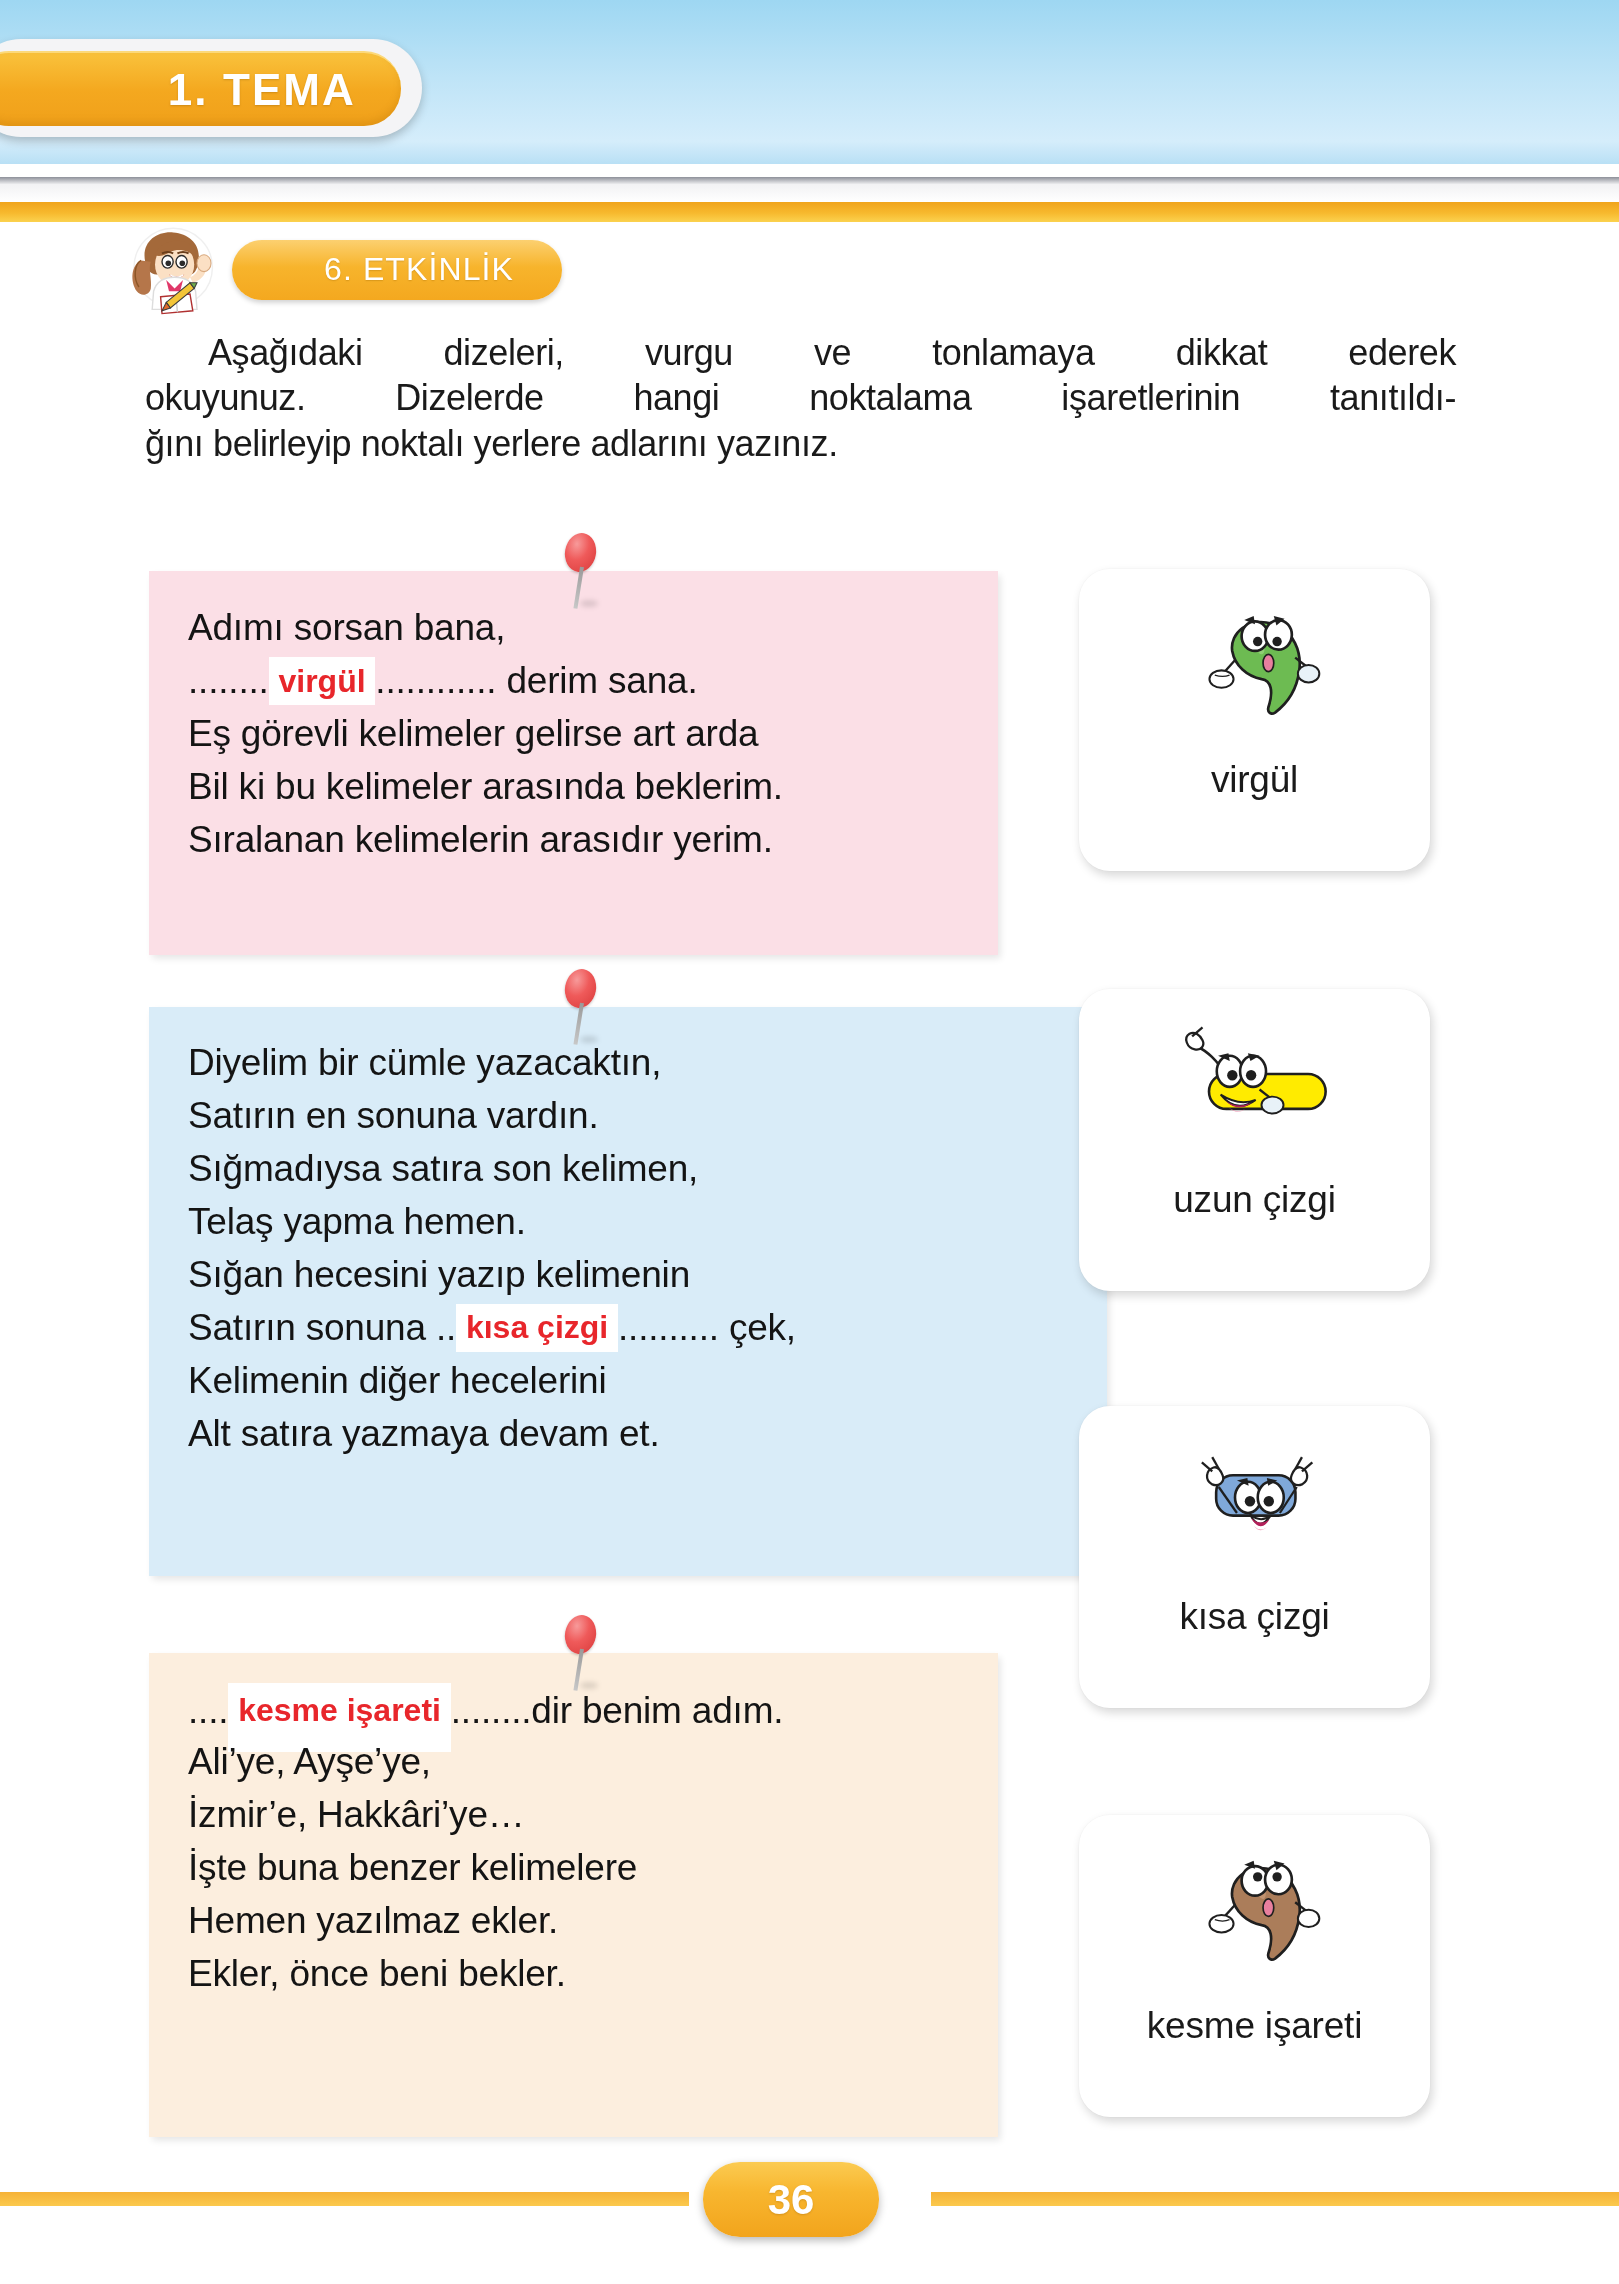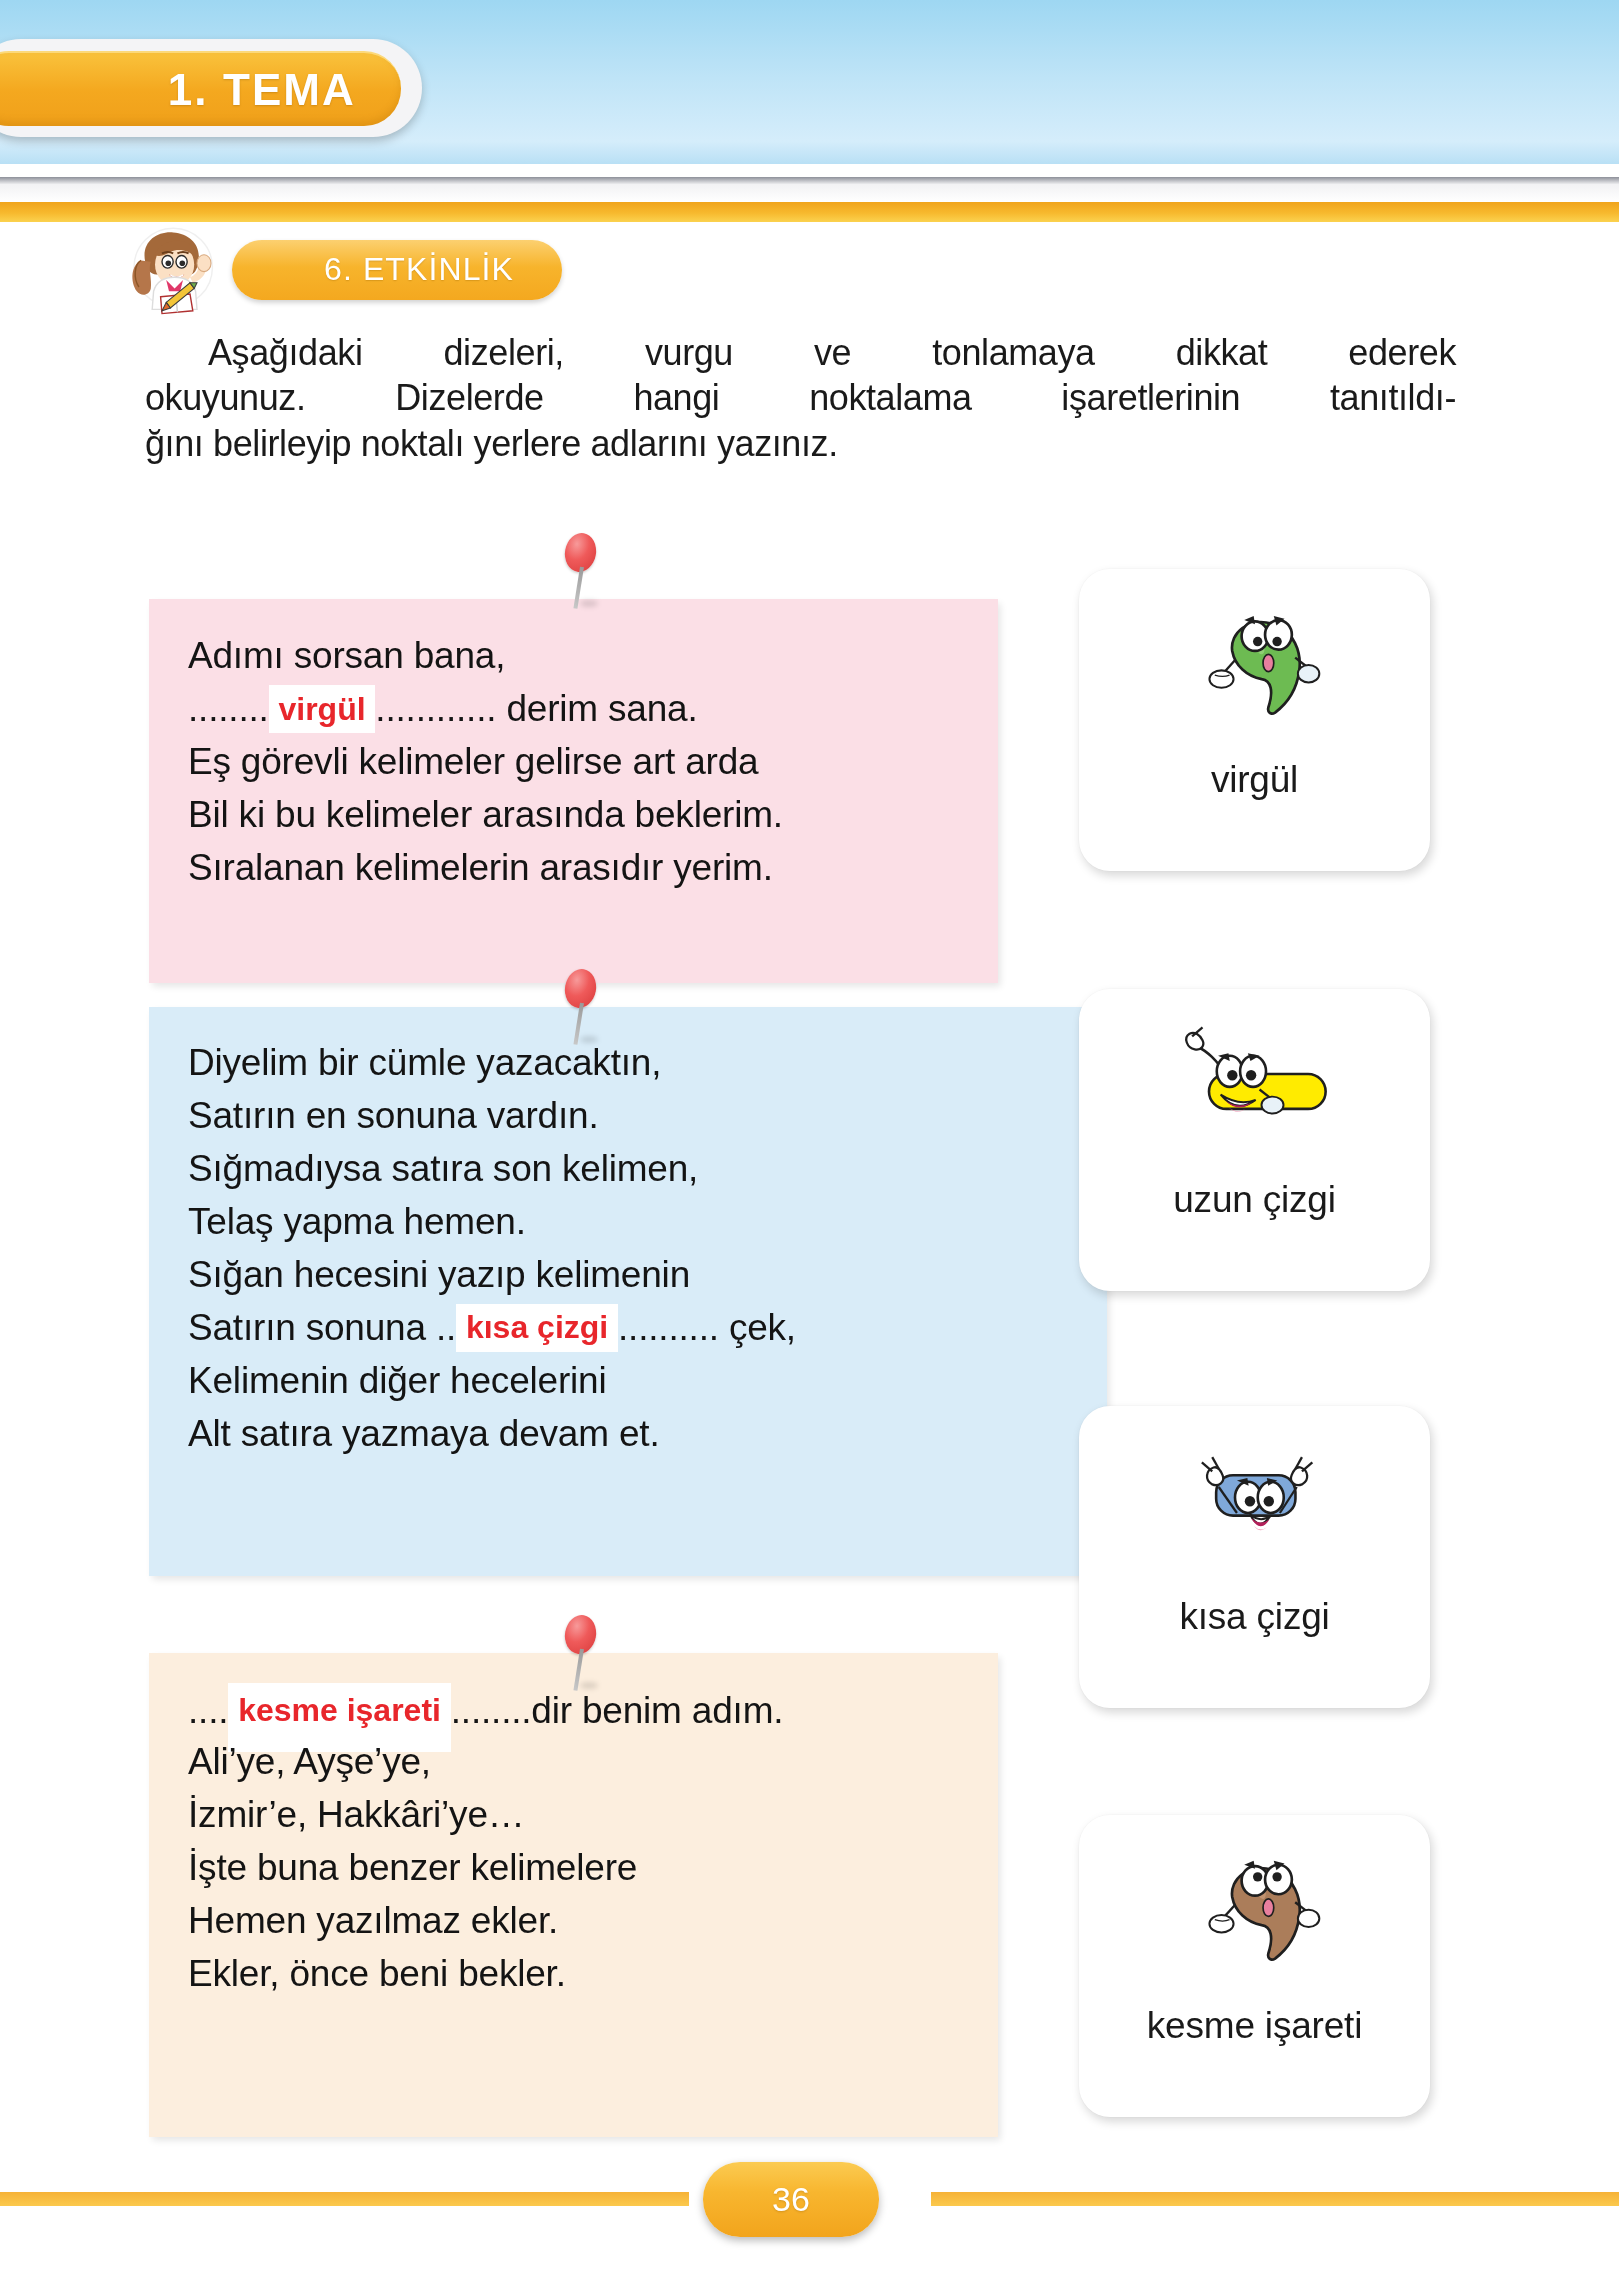--- a/index.html
+++ b/index.html
@@ -54,21 +54,21 @@
   .instr .l2{text-align:justify;text-align-last:justify;}
   .instr .l3{text-align:left;}
 
   
   .poem{position:absolute;box-sizing:border-box;
     box-shadow:2.8px 4.2px 7px rgba(0,0,0,.10);}
   .poem .lines{font-size:37px;line-height:1.41;color:#141414;
     letter-spacing:-0.2px;white-space:nowrap;}
   .poem .lines div{height:53px;}
 
-  #poem-pink{left:149px;top:599px;width:849px;height:384px;
+  #poem-pink{left:149px;top:571px;width:849px;height:384px;
     background:#fbdfe6;padding:31px 0 0 39px;}
   #poem-blue{left:149px;top:1007px;width:958px;height:569px;
     background:#d9ecf8;padding:29.5px 0 0 39px;}
   #poem-peach{left:149px;top:1653px;width:849px;height:484px;
     background:#fceede;padding:29.5px 0 0 39px;}
 
   .sticker{display:inline-block;background:#ffffff;color:#e8262b;
     font-weight:bold;font-size:32px;padding:1.4px 9.8px;
     vertical-align:1.4px;letter-spacing:0px;}
   .sticker.tall{padding:5.6px 9.8px 18.3px;}
@@ -106,21 +106,21 @@
   
   .foot-rule-l{position:absolute;left:0;top:2192px;width:689px;height:14px;
     background:linear-gradient(180deg,#f6b236,#fbc94d);}
   .foot-rule-r{position:absolute;left:931px;top:2192px;width:689px;height:14px;
     background:linear-gradient(180deg,#f6b236,#fbc94d);}
   .page-pill{position:absolute;left:703px;top:2162px;width:176px;height:75px;
     border-radius:37px;
     background:linear-gradient(180deg,#fbcb52 0%,#f8b62f 40%,#f2a41c 100%);
     box-shadow:0 3.5px 8.4px rgba(0,0,0,.28);
     display:flex;align-items:center;justify-content:center;}
-  .page-num{color:#ffffff;font-size:34px;font-weight:normal;
+  .page-num{color:#ffffff;font-size:42px;font-weight:bold;
     text-shadow:0 1.4px 2.1px rgba(140,85,0,.3);}
   .foot-band{position:absolute;left:0;top:2271px;width:1620px;height:13.4px;
     background:#ffffff;}
 </style>
 </head>
 <body>
 
 <div class="header">
   <div class="tema-tab"></div>
   <div class="tema-tab-inner">

